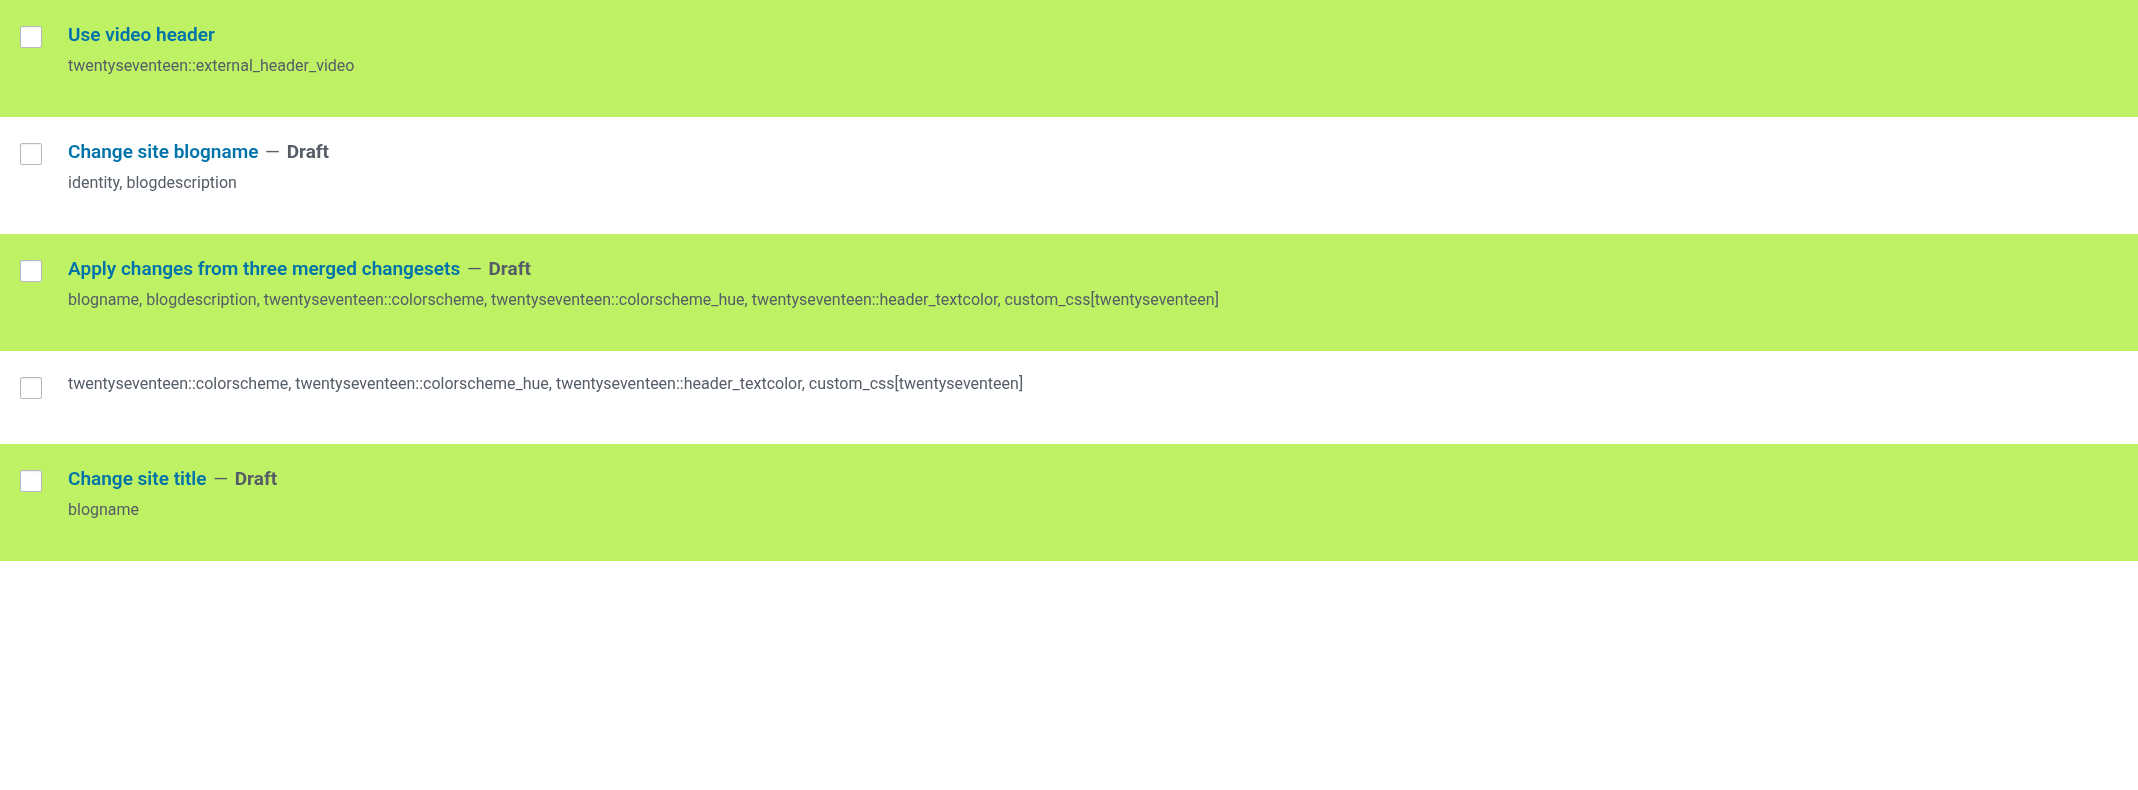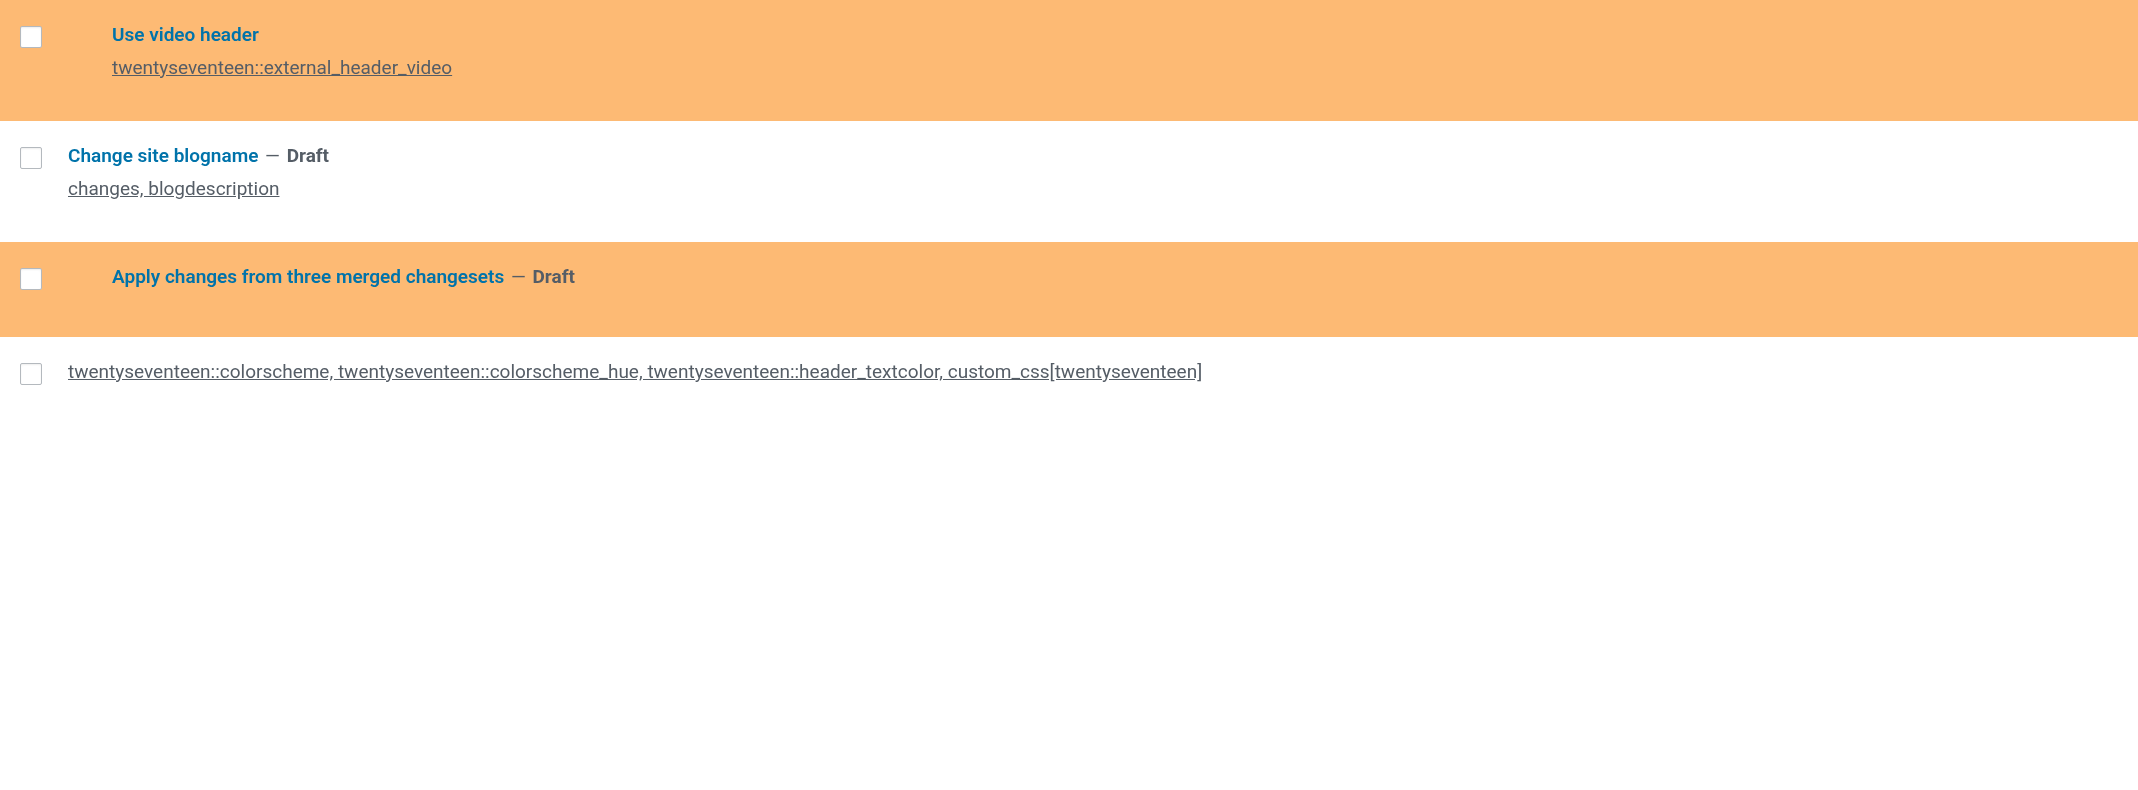--- a/index.html
+++ b/index.html
@@ -16,22 +16,21 @@
     .list {
       width: 100%;
     }
     .row {
       display: flex;
       align-items: flex-start;
       padding: 22px 20px 40px 20px;
       border-bottom: none;
     }
     .row.alt {
-      background: #fdba74;
-      gap: 44px;
+      background: #bef264;
     }
     .checkbox-cell {
       flex: 0 0 48px;
       padding-top: 4px;
     }
     .checkbox {
       width: 22px;
       height: 22px;
       border: 1px solid #b4b9be;
       background: #fff;
@@ -57,23 +56,22 @@
       color: #555d66;
       font-weight: 400;
       margin: 0 2px;
     }
     .status {
       color: #555d66;
       font-weight: 700;
     }
     .desc {
       color: #555d66;
-      font-size: 19px;
+      font-size: 16px;
       line-height: 1.4;
-      text-decoration: underline;
     }
   </style>
 </head>
 <body>
 
 <div class="list">
 
   <div class="row alt">
     <div class="checkbox-cell">
       <span class="checkbox"></span>
@@ -87,38 +85,50 @@
   </div>
 
   <div class="row">
     <div class="checkbox-cell">
       <span class="checkbox"></span>
     </div>
     <div class="content-cell">
       <div class="title-line">
         <a class="title-link">Change site blogname</a><span class="status-sep"> — </span><span class="status">Draft</span>
       </div>
-      <div class="desc">changes, blogdescription</div>
+      <div class="desc">identity, blogdescription</div>
     </div>
   </div>
 
   <div class="row alt">
     <div class="checkbox-cell">
       <span class="checkbox"></span>
     </div>
     <div class="content-cell">
       <div class="title-line">
         <a class="title-link">Apply changes from three merged changesets</a><span class="status-sep"> — </span><span class="status">Draft</span>
       </div>
+      <div class="desc">blogname, blogdescription, twentyseventeen::colorscheme, twentyseventeen::colorscheme_hue, twentyseventeen::header_textcolor, custom_css[twentyseventeen]</div>
     </div>
   </div>
 
   <div class="row">
     <div class="checkbox-cell">
       <span class="checkbox"></span>
     </div>
     <div class="content-cell">
       <div class="desc">twentyseventeen::colorscheme, twentyseventeen::colorscheme_hue, twentyseventeen::header_textcolor, custom_css[twentyseventeen]</div>
     </div>
   </div>
 
+  <div class="row alt">
+    <div class="checkbox-cell">
+      <span class="checkbox"></span>
+    </div>
+    <div class="content-cell">
+      <div class="title-line">
+        <a class="title-link">Change site title</a><span class="status-sep"> — </span><span class="status">Draft</span>
+      </div>
+      <div class="desc">blogname</div>
+    </div>
+  </div>
 
 </div>
 
 </body></html>

